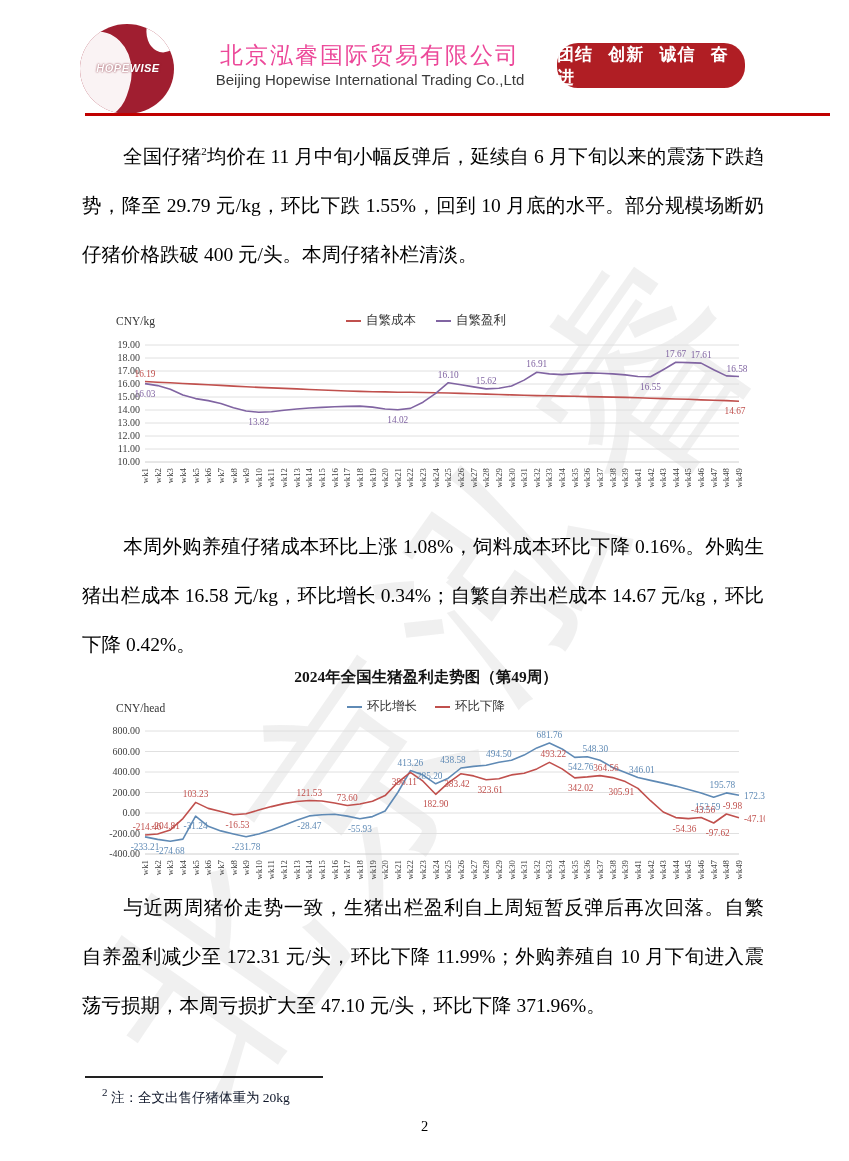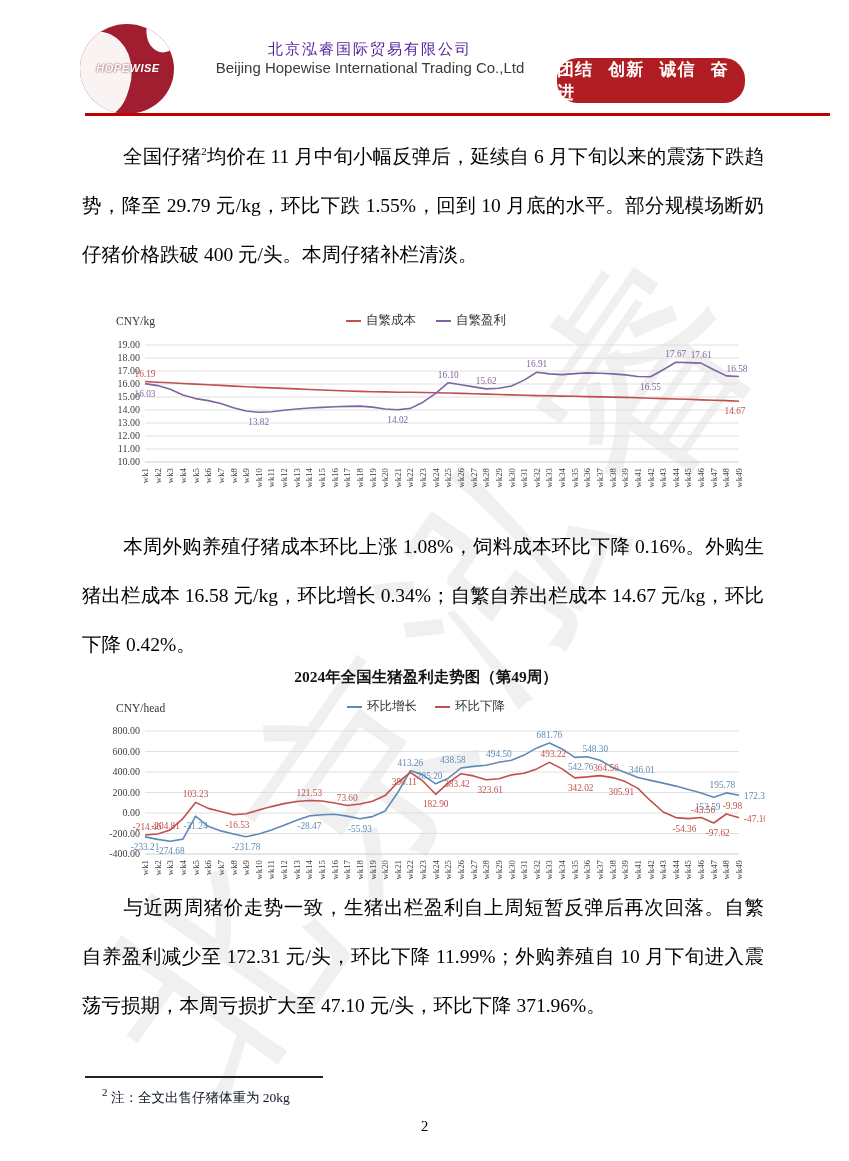--- a/index.html
+++ b/index.html
@@ -10,23 +10,23 @@
   .logo-circle{position:absolute;left:0;top:0;width:94px;height:90px;border-radius:50%;
                background:#a01e30;overflow:hidden;}
   .logo-swash{position:absolute;left:-18px;top:8px;width:70px;height:84px;background:#fff;
               border-radius:50% 60% 40% 60%;transform:rotate(18deg);opacity:.95;}
   .logo-swash2{position:absolute;right:-6px;top:-12px;width:34px;height:40px;background:#fff;
               border-radius:60% 40% 55% 45%;transform:rotate(-20deg);}
   .logo-word{position:absolute;left:6px;top:38px;width:84px;text-align:center;
              font-family:"Liberation Sans",sans-serif;font-style:italic;font-weight:bold;
              font-size:11px;color:#fff;letter-spacing:.5px;text-shadow:0 0 2px #7e1626;}
   .company{position:absolute;left:195px;top:40px;width:350px;text-align:center;}
-  .company-cn{font-size:15px;letter-spacing:2px;color:#4c1d95;font-weight:500;}
+  .company-cn{font-size:23px;letter-spacing:2px;color:#ec4899;font-weight:500;}
   .company-en{font-family:"Liberation Sans",sans-serif;font-size:15px;color:#3b3b3b;}
-  .banner{position:absolute;left:557px;top:58px;width:188px;height:45px;background:#b01e24;
+  .banner{position:absolute;left:557px;top:43px;width:188px;height:45px;background:#b01e24;
           display:flex;align-items:center;justify-content:center;border-radius:21px;}
   .banner-text{color:#fff;font-weight:bold;font-size:17px;letter-spacing:1px;word-spacing:10px;
                font-family:"Liberation Serif",serif;}
   .header-rule{position:absolute;left:85px;top:113px;width:745px;height:3px;background:#c00000;}
   
   .watermark{position:absolute;left:-60px;top:520px;width:1000px;text-align:center;
              font-size:215px;letter-spacing:30px;color:rgba(110,110,110,0.10);
              transform:rotate(-55deg);transform-origin:50% 50%;white-space:nowrap;pointer-events:none;}
   
   .para{position:absolute;left:82px;width:682px;font-size:19.5px;line-height:49px;

